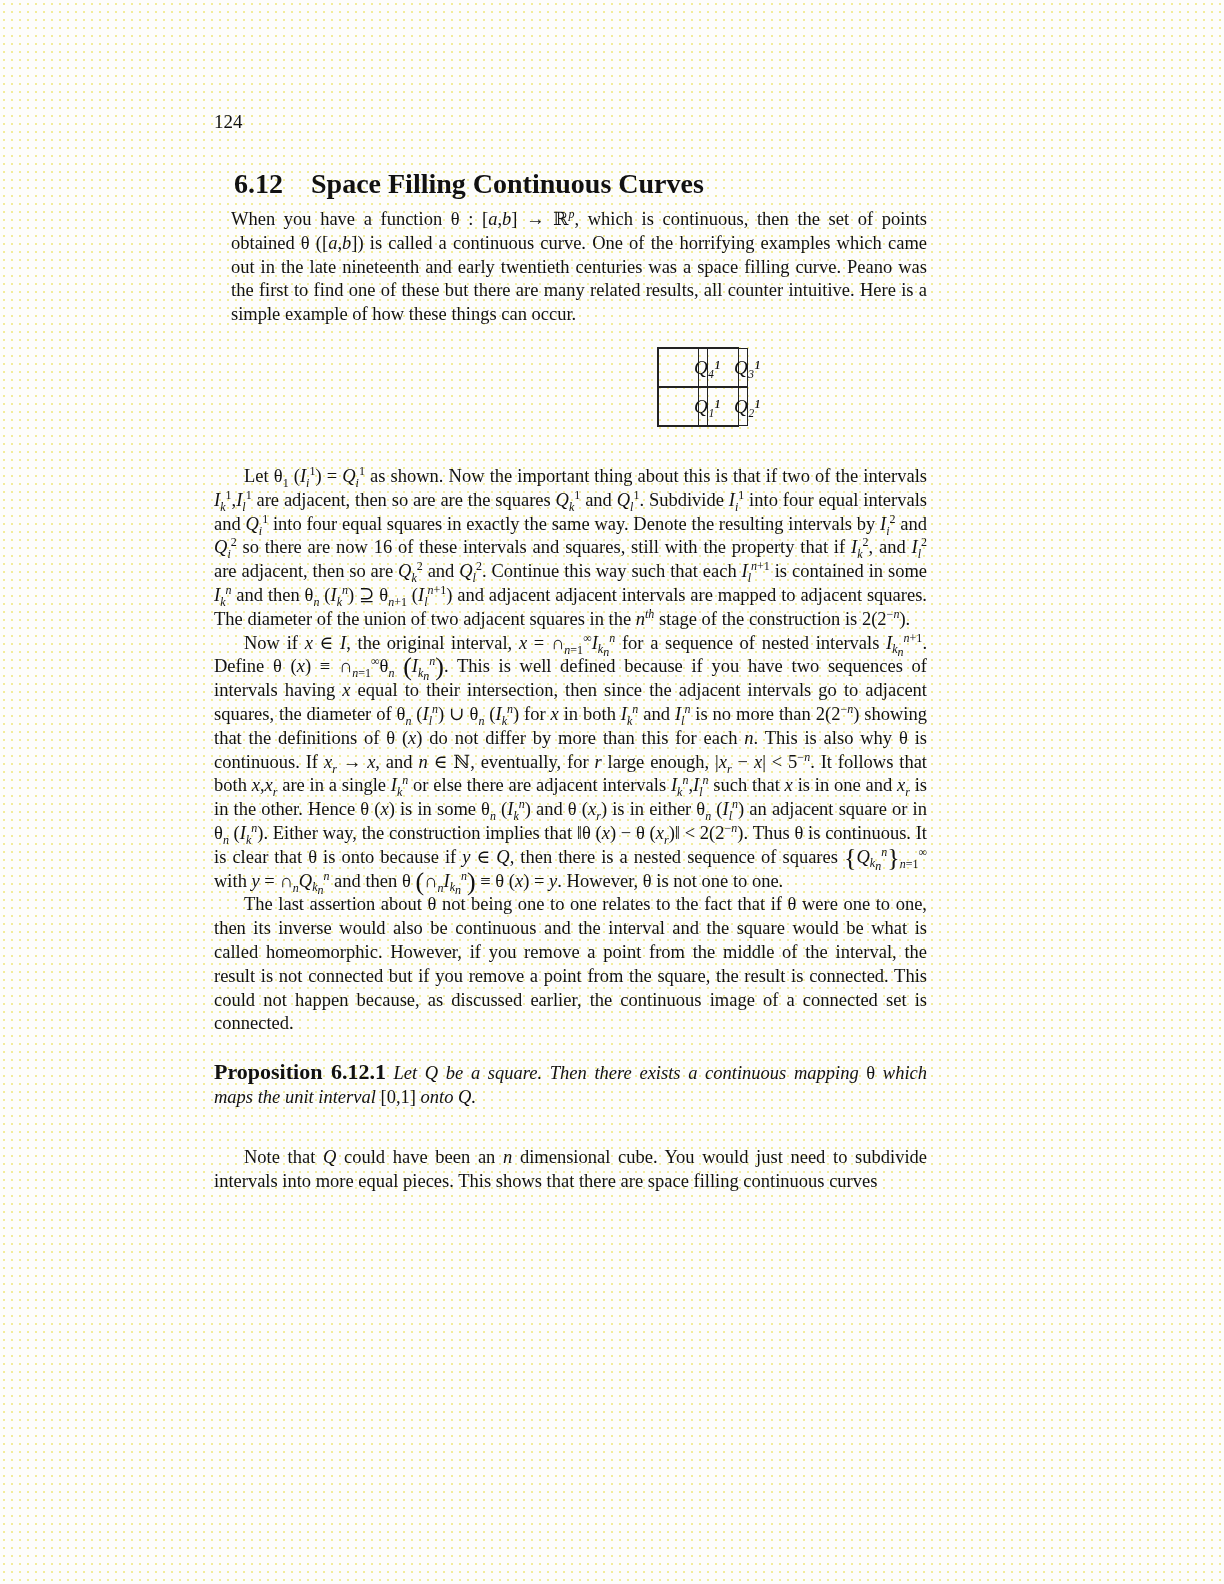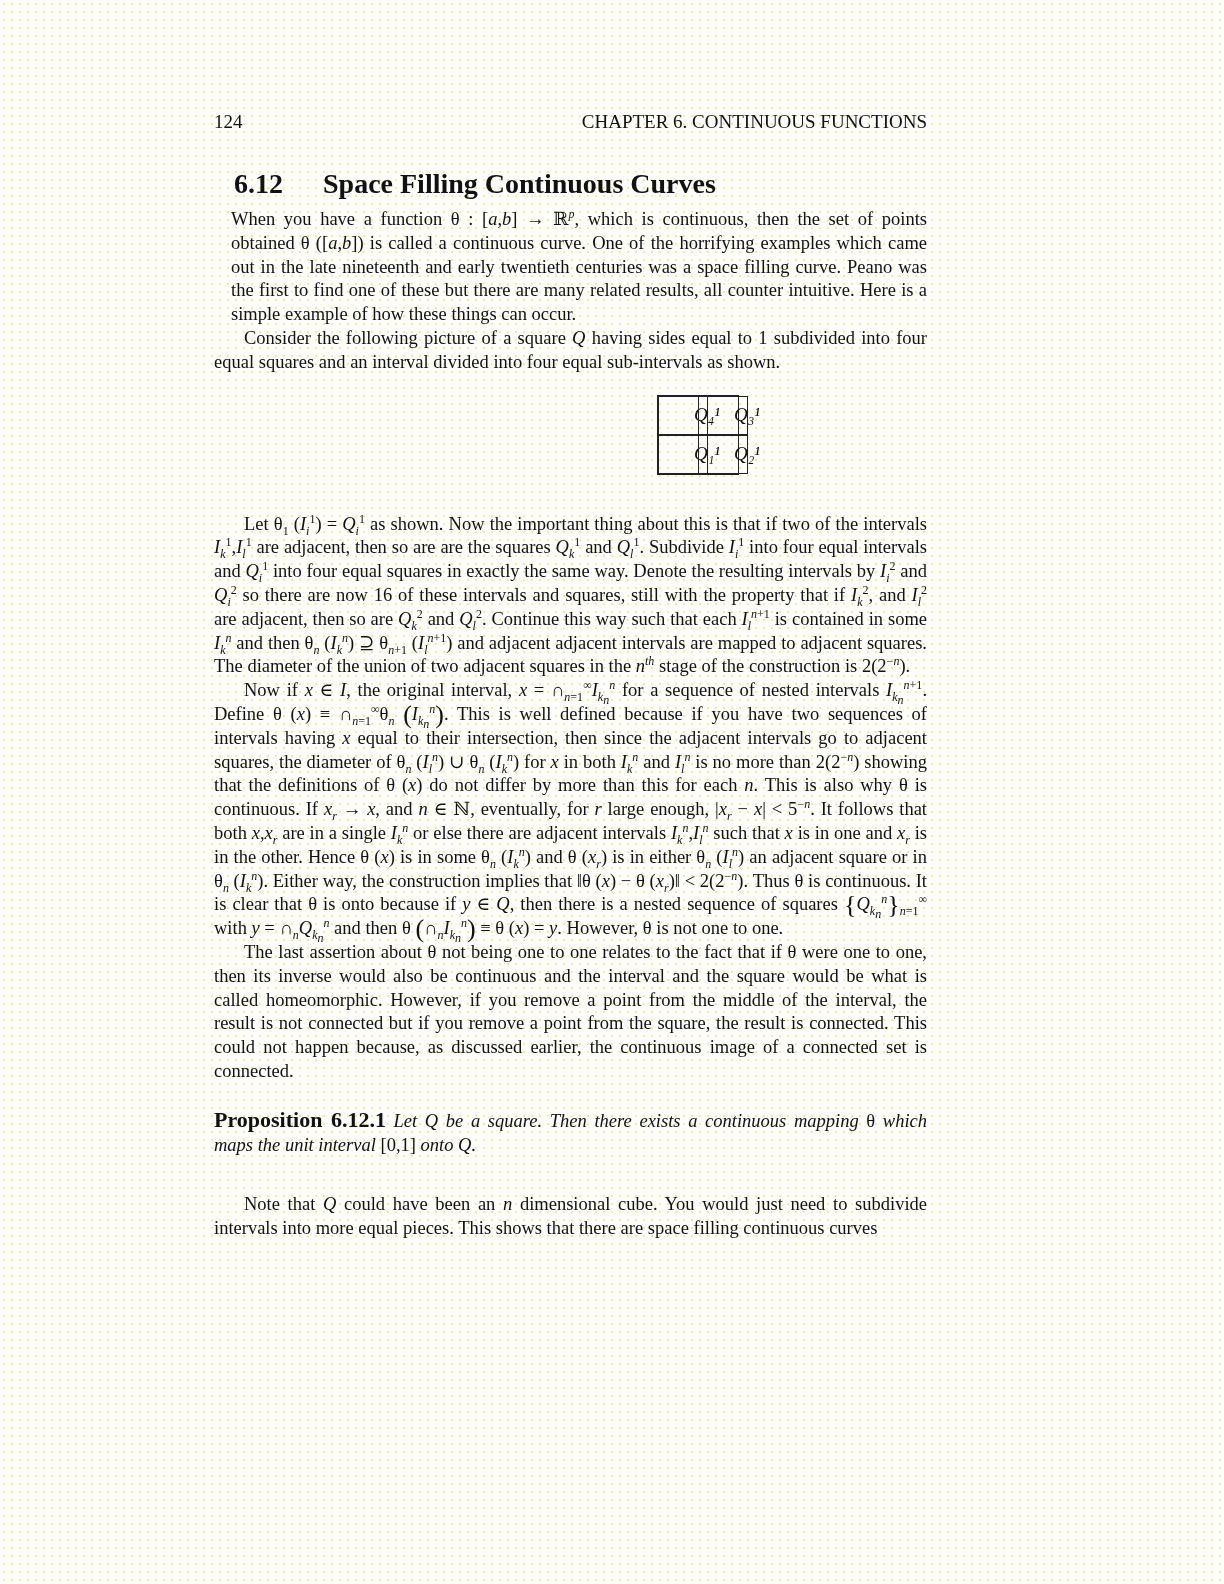--- a/index.html
+++ b/index.html
@@ -9,21 +9,21 @@
     background-image: radial-gradient(circle, #f2ec9a 0.8px, transparent 1.1px);
     background-size: 8px 8px;
     font-family: "Liberation Serif", "DejaVu Serif", serif;
     color: #111;
     position: relative;
     overflow: hidden;
   }
   .page { position: absolute; left: 214px; top: 110px; width: 713px; }
   .running-head { display: flex; justify-content: space-between; font-size: 19px; line-height: 24px; }
   .section-title { margin: 32px 0 0 20px; font-size: 28px; font-weight: bold; line-height: 36px; }
-  .section-title .num { margin-right: 40px; }
+  .section-title .num { margin-right: 28px; }
   .body { font-size: 18.5px; line-height: 23.8px; text-align: justify; }
   p { margin: 0; }
   .p1 { margin-top: 6px; margin-left: 17px; }
   .indent { text-indent: 30px; }
   i, .m { font-style: italic; }
   .up { font-style: normal; }
   sub, sup { font-size: 12px; line-height: 0; }
   .figure { position: relative; height: 108px; margin: 20px 0 10px 0; }
   .interval { position: absolute; left: 244px; top: 14px; width: 165px; height: 50px; }
   .interval .axis { position: absolute; left: 0; top: 36px; width: 160px; height: 0; border-top: 1.4px solid #222; }
@@ -37,30 +37,28 @@
   .note { margin-top: 36px; }
   .big { font-size: 26px; vertical-align: -3px; }
 </style>
 </head>
 <body>
 
 <div class="page">
 
   <div class="running-head">
     <span>124</span>
-    <span>CHAPTER 6.  CONTINUOUS FUNCTIONS</span>
   </div>
 
   <div class="section-title">
     <span class="num">6.12</span><span>Space Filling Continuous Curves</span>
   </div>
 
   <div class="body">
     <p class="p1">When you have a function θ : [<i>a</i>,<i>b</i>] → ℝ<sup><i>p</i></sup>, which is continuous, then the set of points obtained θ ([<i>a</i>,<i>b</i>]) is called a continuous curve. One of the horrifying examples which came out in the late nineteenth and early twentieth centuries was a space filling curve. Peano was the first to find one of these but there are many related results, all counter intuitive. Here is a simple example of how these things can occur.</p>
-    <p class="indent">Consider the following picture of a square <i>Q</i> having sides equal to 1 subdivided into four equal squares and an interval divided into four equal sub-intervals as shown.</p>
 
     <div class="figure">
       <div class="squares">
         <div class="cell">Q₄¹</div>
         <div class="cell">Q₃¹</div>
         <div class="cell">Q₁¹</div>
         <div class="cell">Q₂¹</div>
       </div>
     </div>
 

